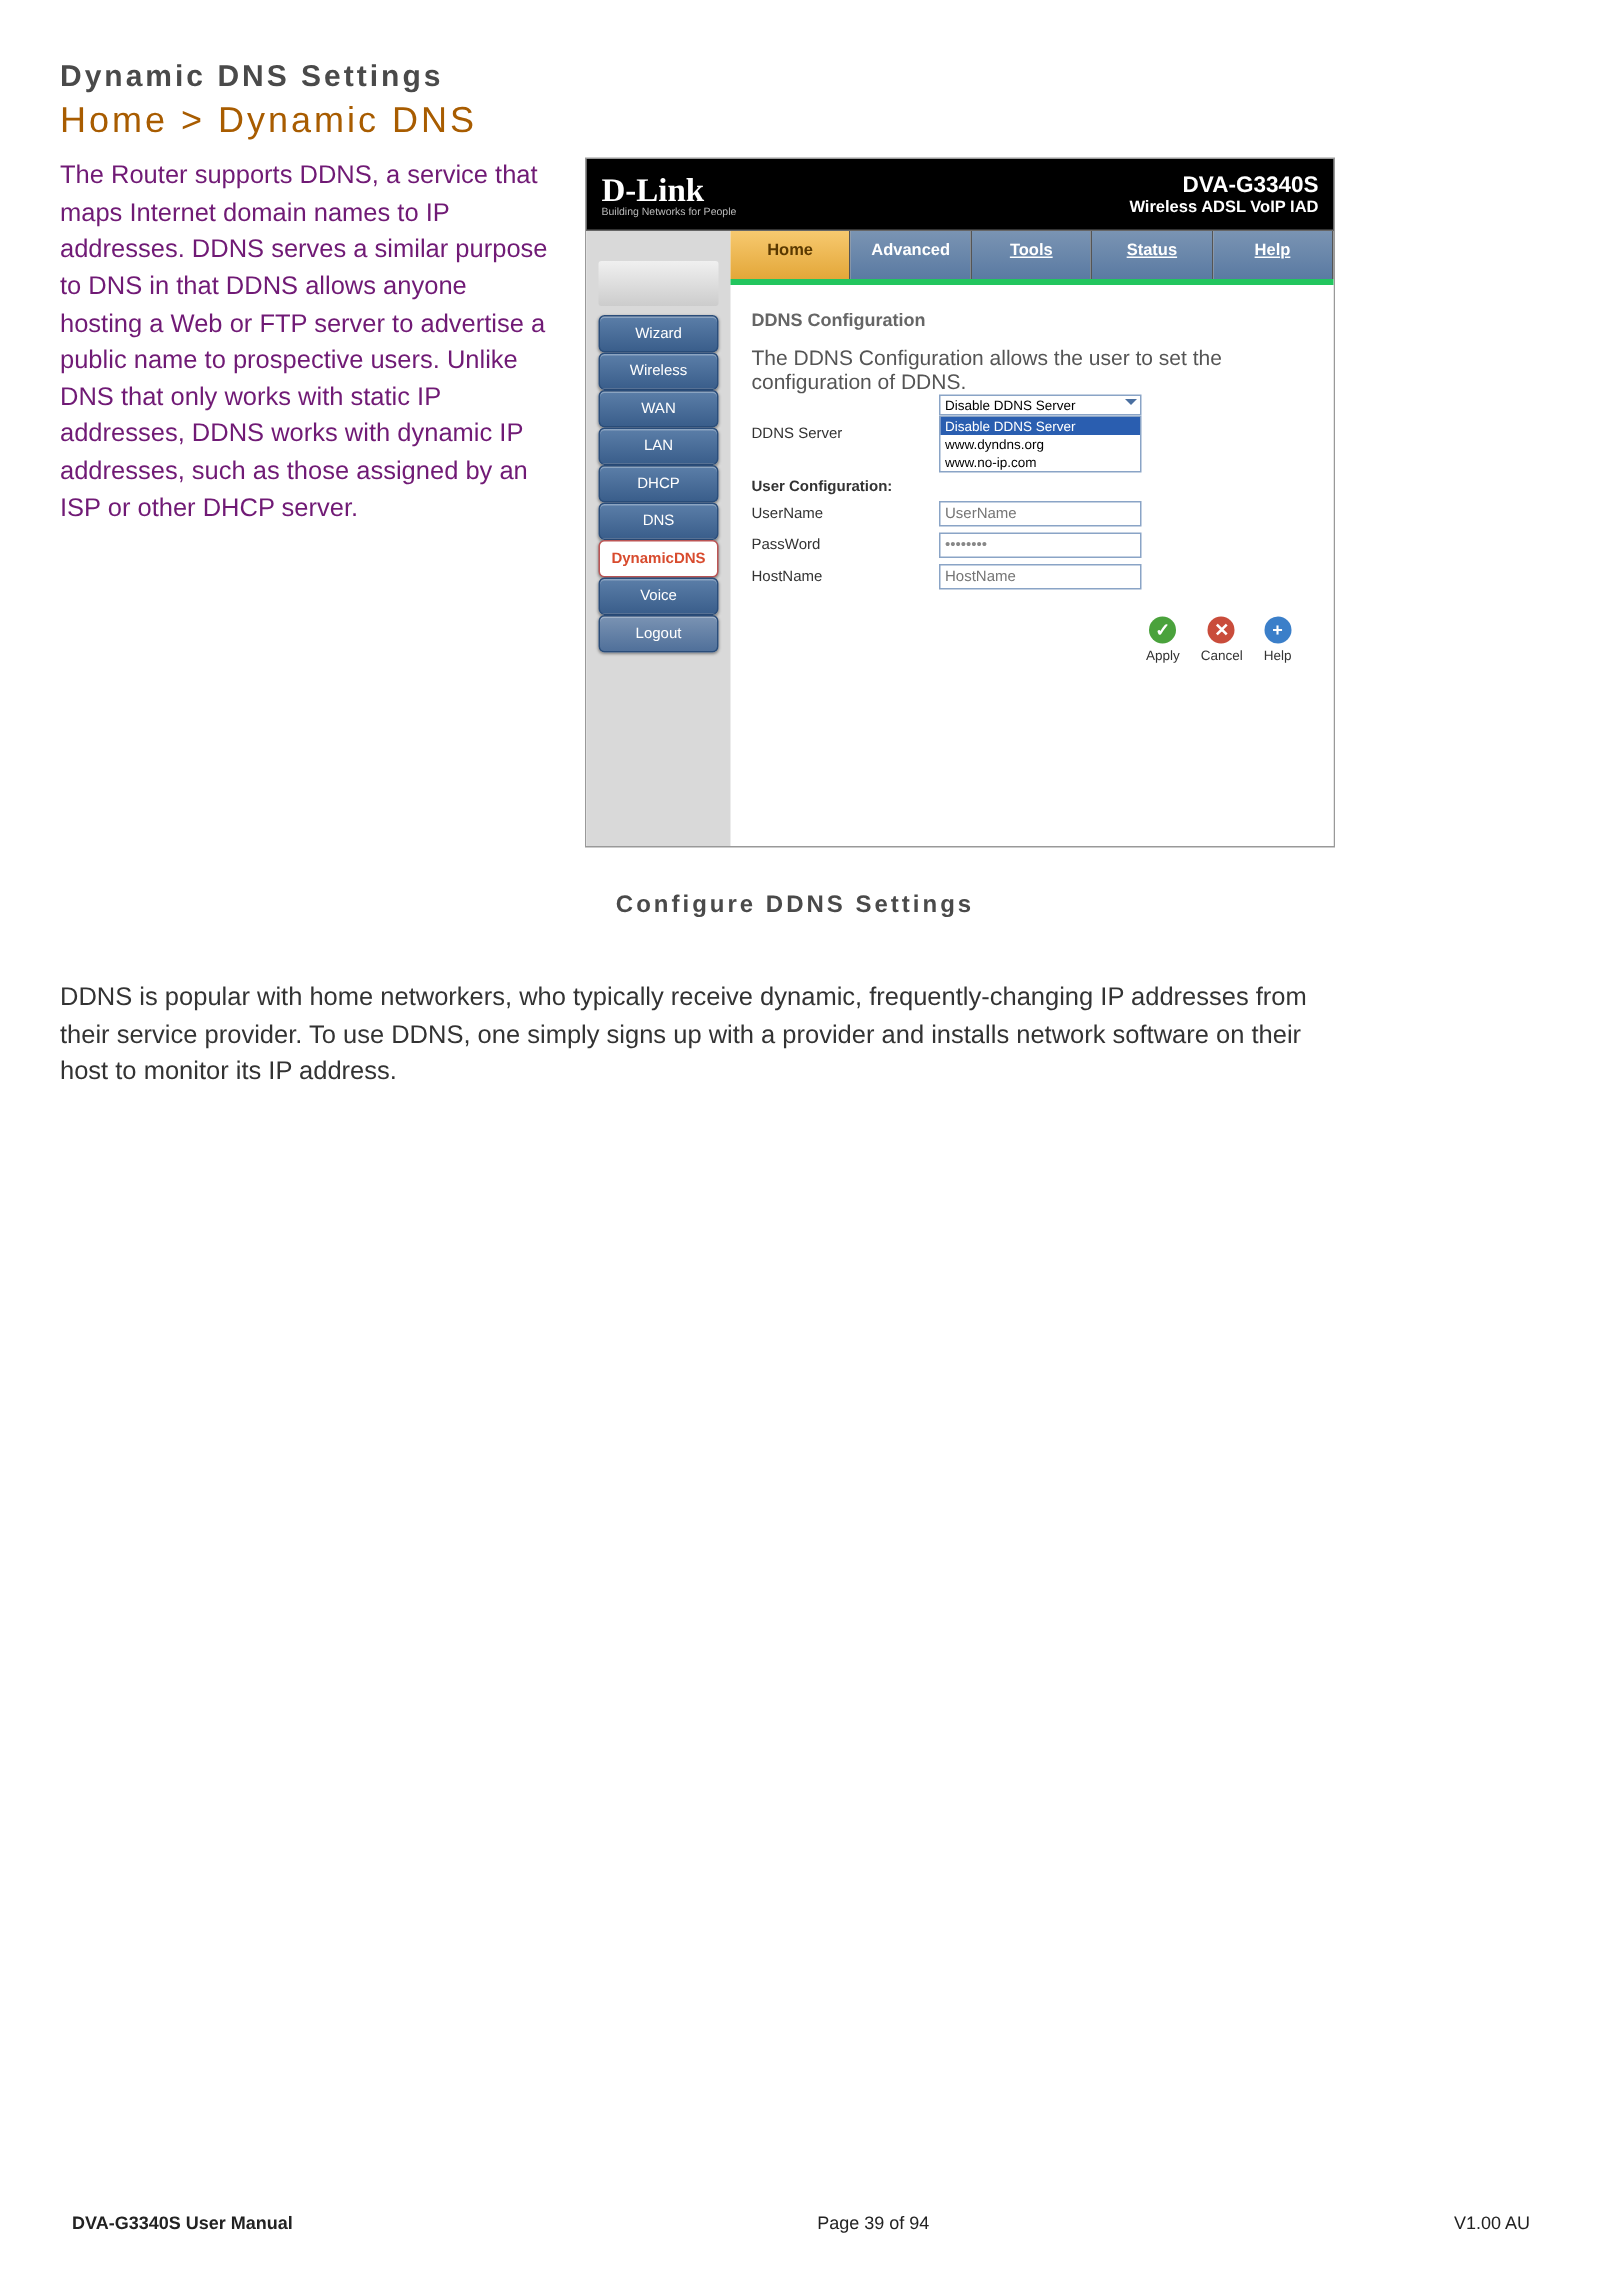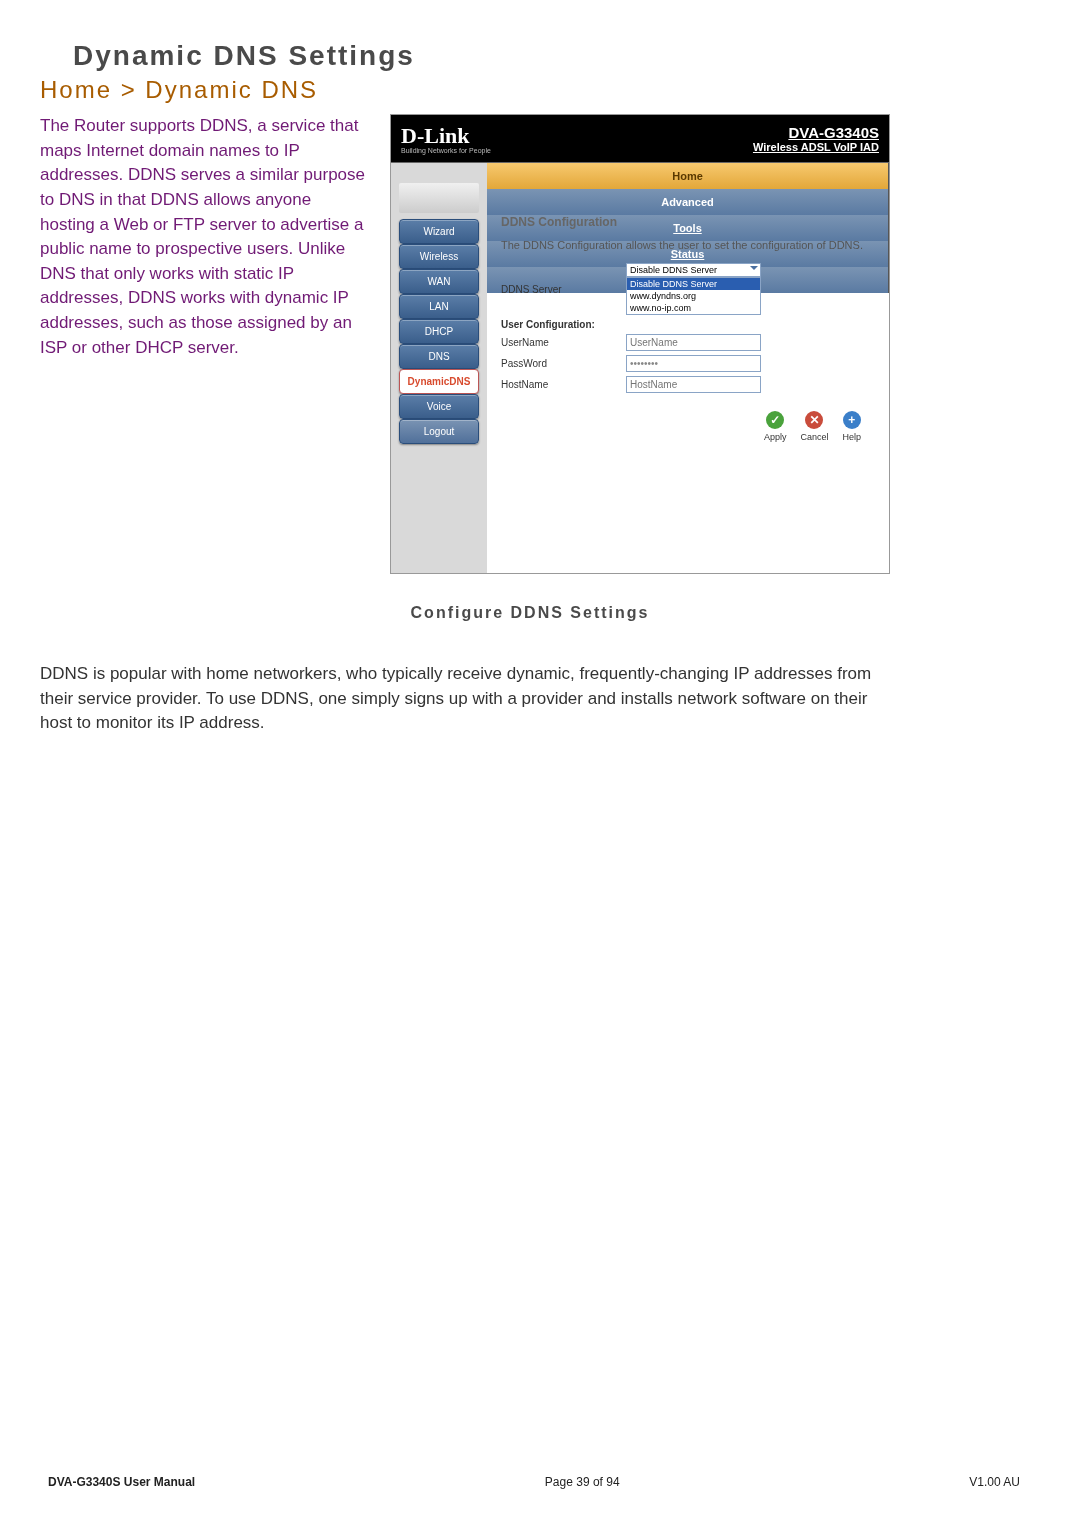--- a/index.html
+++ b/index.html
@@ -1,50 +1,50 @@
 <!DOCTYPE html>
 <html><head>
 <meta charset="utf-8">
 <style>
   * { box-sizing: border-box; margin: 0; padding: 0; }
   body { font-family: Verdana, Arial, sans-serif; background: #fff; width: 1080px; height: 1529px; position: relative; }
   .page { padding: 40px 60px 40px 40px; height: 100%; position: relative; }
 
-  .doc-title { font-size: 28px; color: #4a4a4a; letter-spacing: 2px; margin-bottom: 4px; margin-left: 33px; }
+  .doc-title { font-size: 20px; color: #4a4a4a; letter-spacing: 2px; margin-bottom: 4px; }
   .doc-breadcrumb { font-size: 24px; color: #a85c00; letter-spacing: 2px; margin-bottom: 10px; }
 
   .two-col { display: flex; gap: 20px; align-items: flex-start; }
   .desc-left { flex: 0 0 330px; font-size: 17px; color: #701a75; line-height: 1.45; }
   .router-shot { flex: 0 0 500px; border: 1px solid #999; }
 
   
   .r-header { background: #000; color: #fff; display: flex; justify-content: space-between; align-items: center; padding: 4px 10px; height: 48px; border-bottom: 1px solid #666; }
   .r-logo { display: flex; flex-direction: column; }
   .r-logo-main { font-family: 'Times New Roman', serif; font-weight: bold; font-size: 22px; }
   .r-logo-sub { font-size: 7px; color: #bbb; margin-top: -2px; }
-  .r-model { text-align: right; font-size: 12px; text-decoration: underline; }
+  .r-model { text-align: right; font-size: 12px; }
   .r-model-num { font-weight: bold; font-size: 15px; }
   .r-model-desc { font-weight: bold; font-size: 11px; }
 
   .r-body { display: flex; background: #fff; min-height: 410px; }
   .r-sidebar { width: 96px; background: url('#') #d9d9d9; padding: 20px 8px; display: flex; flex-direction: column; gap: 0; }
   .r-sidebar .r-btn { font-size: 10px; text-align: center; padding: 6px 2px; border: 1px solid #2a4d7a; border-radius: 4px; background: linear-gradient(#5b7ea8,#3a5e8b); color: #fff; cursor: pointer; box-shadow: inset 0 1px 0 rgba(255,255,255,.3), 0 1px 2px rgba(0,0,0,.4); }
   .r-sidebar .r-btn.logout { background: linear-gradient(#7a93b3,#50709a); }
   .r-sidebar .r-btn.active { border: 1px solid #b55; color: #d84b2e; background: #fff; font-weight: bold; }
   .r-sidebar .r-top-pic { height: 30px; margin-bottom: 6px; background: linear-gradient(#f0f0f0,#ccc); border-radius: 2px; }
 
   .r-main { flex: 1; display: flex; flex-direction: column; }
-  .r-tabs { display: flex; height: 36px; border-bottom: 4px solid #22c55e; flex-direction: column; }
+  .r-tabs { display: flex; height: 36px; border-bottom: 4px solid #22c55e; }
   .r-tab { flex: 1; font-size: 11px; font-weight: bold; text-align: center; line-height: 26px; border-right: 1px solid #555; background: linear-gradient(#7a94b3,#5a7aa2); color: #fff; cursor: pointer; }
   .r-tab.active { background: linear-gradient(#f7c96f,#e3a739); color: #5a3900; }
   .r-tab.tools, .r-tab.status, .r-tab.help { text-decoration: underline; }
 
   .r-content { padding: 16px 14px; font-family: Arial, sans-serif; }
   .r-section-title { font-size: 12px; color: #666; font-weight: bold; margin-bottom: 10px; }
-  .r-section-desc { font-size: 11px; color: #555; margin-bottom: 12px; }
+  .r-section-desc { font-size: 14px; color: #555; margin-bottom: 1px; }
   .r-form-row { display: flex; align-items: center; margin-bottom: 4px; font-size: 10px; }
   .r-form-label { width: 125px; color: #333; }
   .r-form-select { flex: 1; position: relative; }
   .r-select-btn { width: 135px; border: 1px solid #8aa4c6; font-size: 9px; padding: 1px 14px 1px 3px; background: #fff; position: relative; }
   .r-select-btn:after { content: ''; position: absolute; right: 2px; top: 50%; transform: translateY(-50%); border: 4px solid transparent; border-top-color: #4a6fa0; }
   .r-select-dd { width: 135px; border: 1px solid #8aa4c6; background: #fff; font-size: 9px; }
   .r-select-opt { padding: 1px 3px; }
   .r-select-opt.sel { background: #2a5eb0; color: #fff; }
   .r-input { width: 135px; border: 1px solid #8aa4c6; font-size: 10px; padding: 2px 3px; color: #888; }
 

